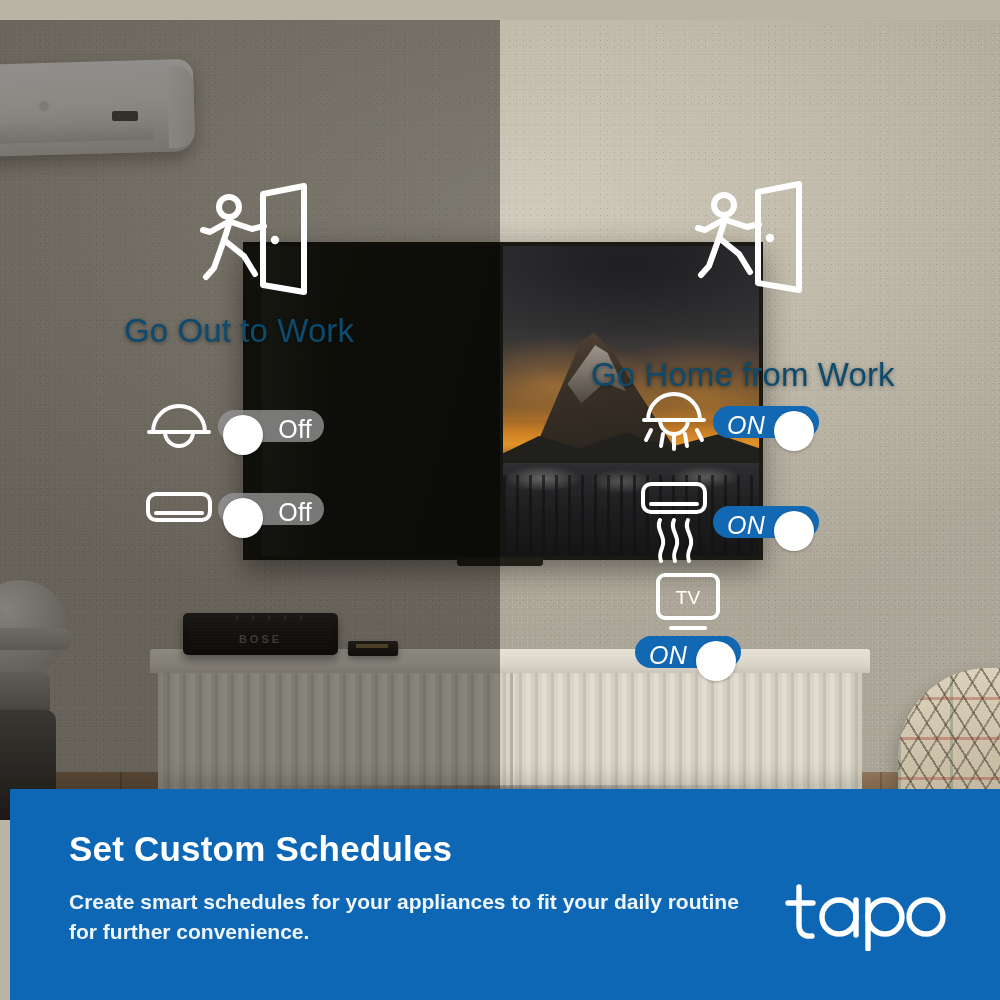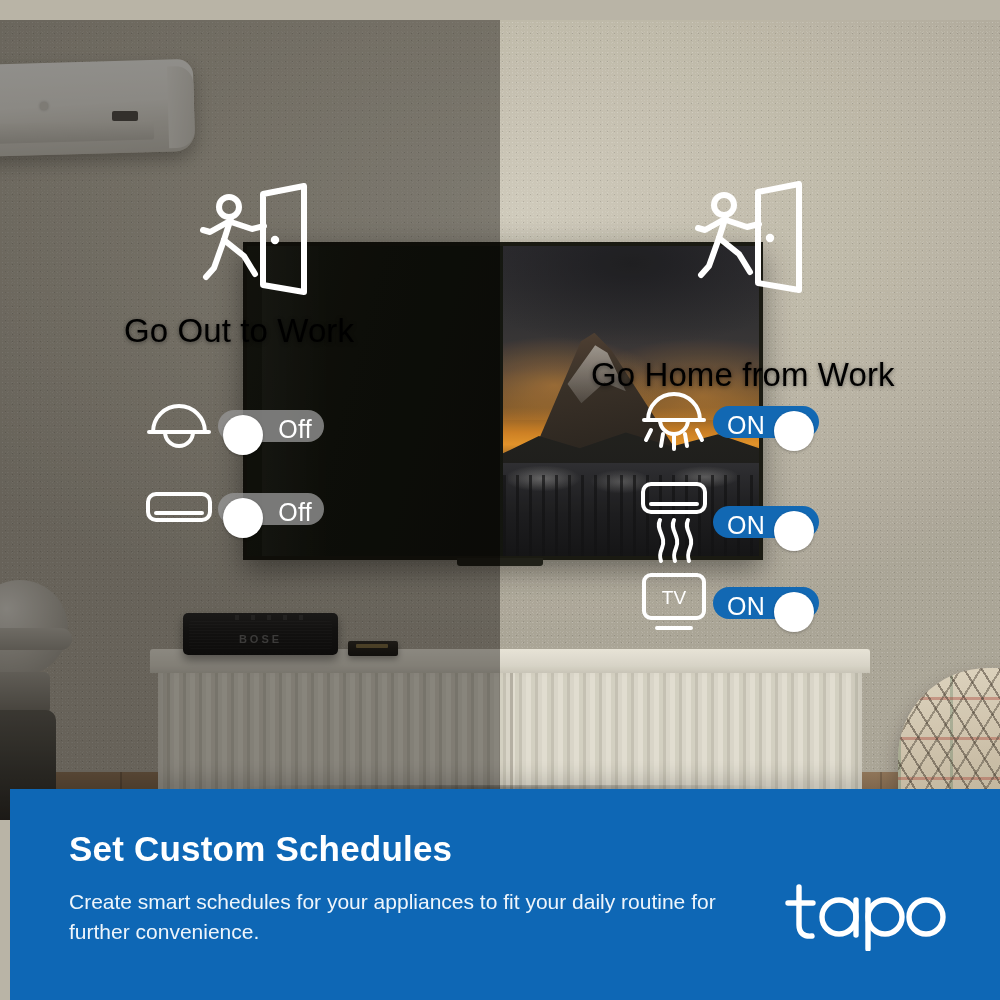--- a/index.html
+++ b/index.html
@@ -248,40 +248,40 @@
   
   .ui{position:absolute;inset:0;}
 
   .panel{position:absolute;top:0;height:800px;}
   .panel-left{left:0;width:500px;}
   .panel-right{left:500px;width:500px;}
 
   .door-icon{position:absolute;}
   .scene-title{
     position:absolute;
-    color:#000000;
+    color:#0c4a6e;
     font-size:33px;
     font-weight:400;
     letter-spacing:.1px;
     white-space:nowrap;
     text-shadow:0 1px 4px rgba(0,0,0,.45);
   }
 
   .row{position:absolute;display:flex;align-items:center;}
   .row-icon{width:78px;display:flex;justify-content:center;align-items:center;}
 
   
   .toggle{
     display:flex;align-items:flex-end;
     width:106px;height:32px;border-radius:25px;
     box-sizing:border-box;
     position:relative;
   }
   .toggle.off{background:rgba(150,150,150,.78);justify-content:flex-end;padding-right:12px;}
-  .toggle.on{background:#1268b3;justify-content:flex-start;padding-left:14px;}
+  .toggle.on{background:#1268b3;justify-content:flex-start;padding-left:14px;font-style:italic;}
   .toggle-knob{
     position:absolute;top:5px;width:40px;height:40px;border-radius:50%;
     background:#fff;box-shadow:0 1px 3px rgba(0,0,0,.25);
   }
   .toggle.off .toggle-knob{left:5px;}
   .toggle.on  .toggle-knob{right:5px;}
   .toggle-label{
     color:#fff;font-size:25px;font-weight:400;line-height:1;
     letter-spacing:.3px;
   }
@@ -290,21 +290,21 @@
   .banner{
     position:absolute;left:10px;top:789px;width:1000px;height:211px;
     background:#0e67b5;
   }
   .banner-title{
     position:absolute;left:59px;top:40px;
     color:#fff;font-size:35px;font-weight:700;letter-spacing:.2px;
   }
   .banner-sub{
     position:absolute;left:59px;top:98px;width:680px;
-    color:#eef5fb;font-size:21px;line-height:1.45;font-weight:400;
+    color:#eef5fb;font-size:21px;line-height:1.45;font-weight:700;
   }
   .brand{
     position:absolute;right:55px;top:92px;
     width:170px;height:70px;
   }
 </style>
 </head>
 <body>
 
 <div id="stage">
@@ -475,21 +475,21 @@
             <path d="M39 42 C34 52 46 58 41 70 C38 77 39 80 40 83"></path>
             <path d="M53 42 C48 52 60 58 55 70 C52 77 53 80 54 83"></path>
           </svg>
         </span>
         <div class="toggle on">
           <span class="toggle-label">ON</span>
           <span class="toggle-knob"></span>
         </div>
       </div>
 
-      <div class="row" style="left:135px;top:570px;">
+      <div class="row" style="left:135px;top:570px;flex-direction:column;">
         <span class="row-icon">
           <svg width="78" height="66" viewBox="0 0 78 66" fill="none" stroke="#ffffff" stroke-width="4" stroke-linecap="round" stroke-linejoin="round">
             <rect x="9" y="5" width="60" height="43" rx="7"></rect>
             <path d="M22 58 L56 58"></path>
             <text x="39" y="34" fill="#ffffff" stroke="none" font-family="Liberation Sans, sans-serif" font-size="19" text-anchor="middle">TV</text>
           </svg>
         </span>
         <div class="toggle on">
           <span class="toggle-label">ON</span>
           <span class="toggle-knob"></span>

